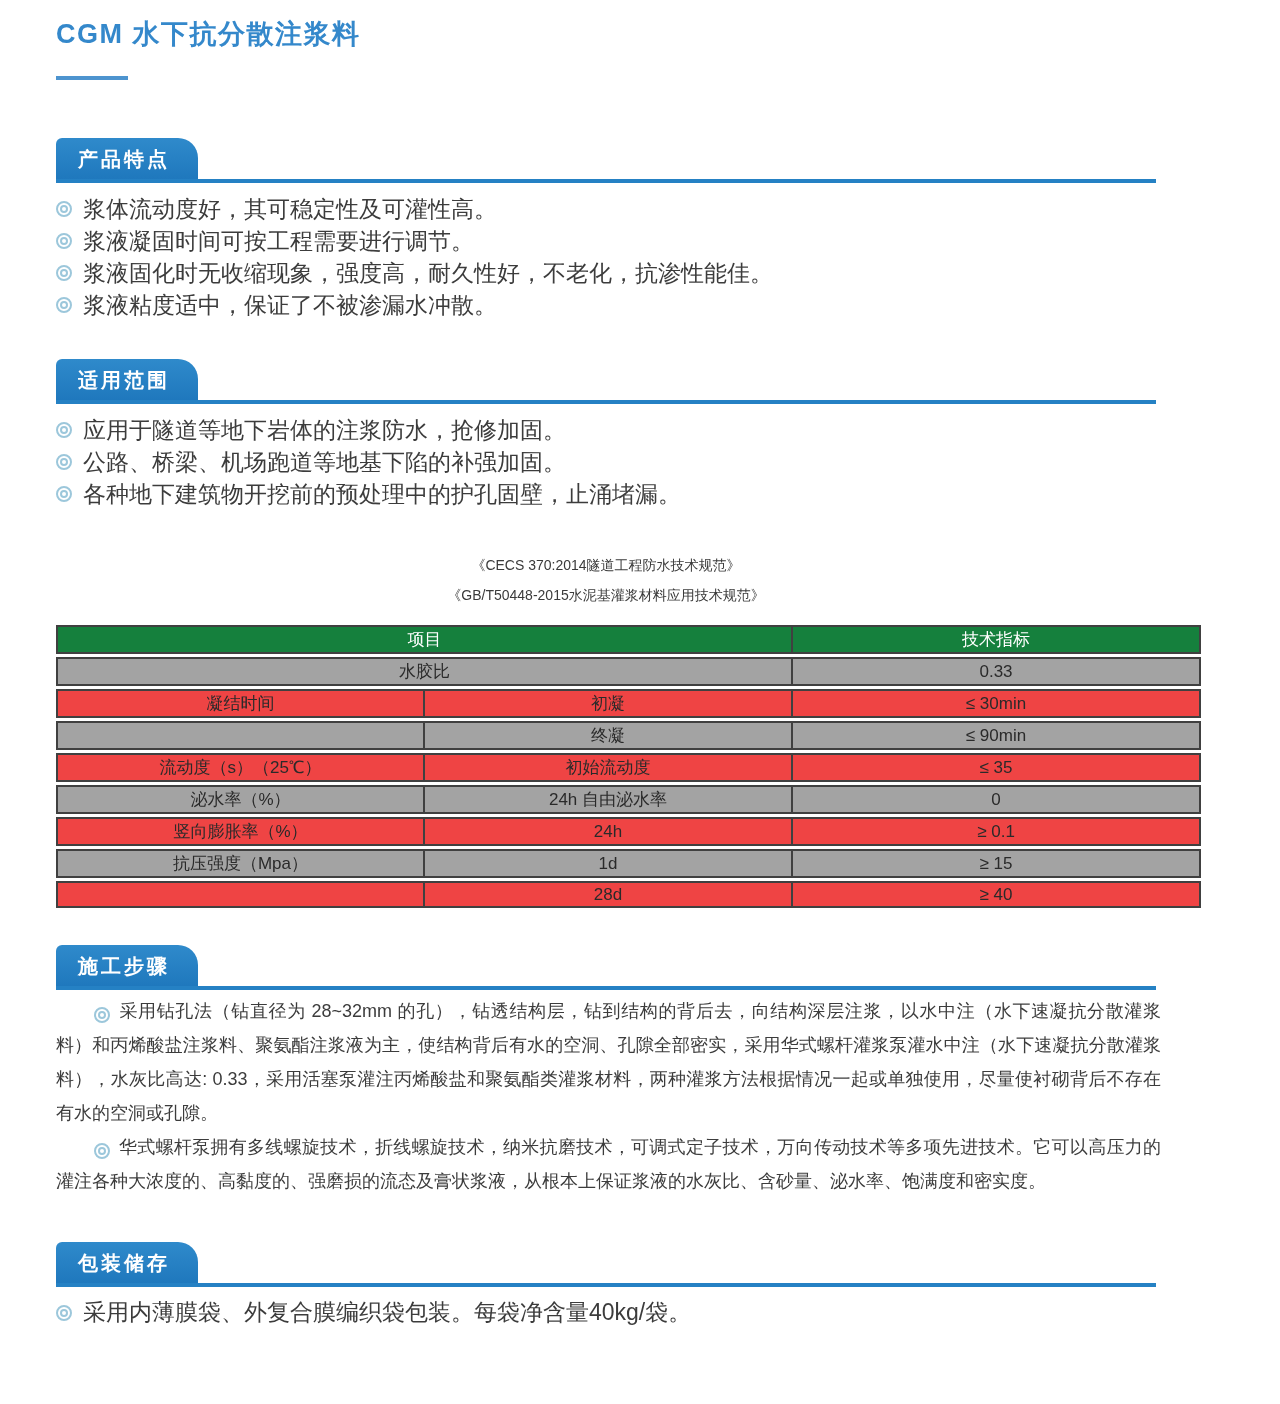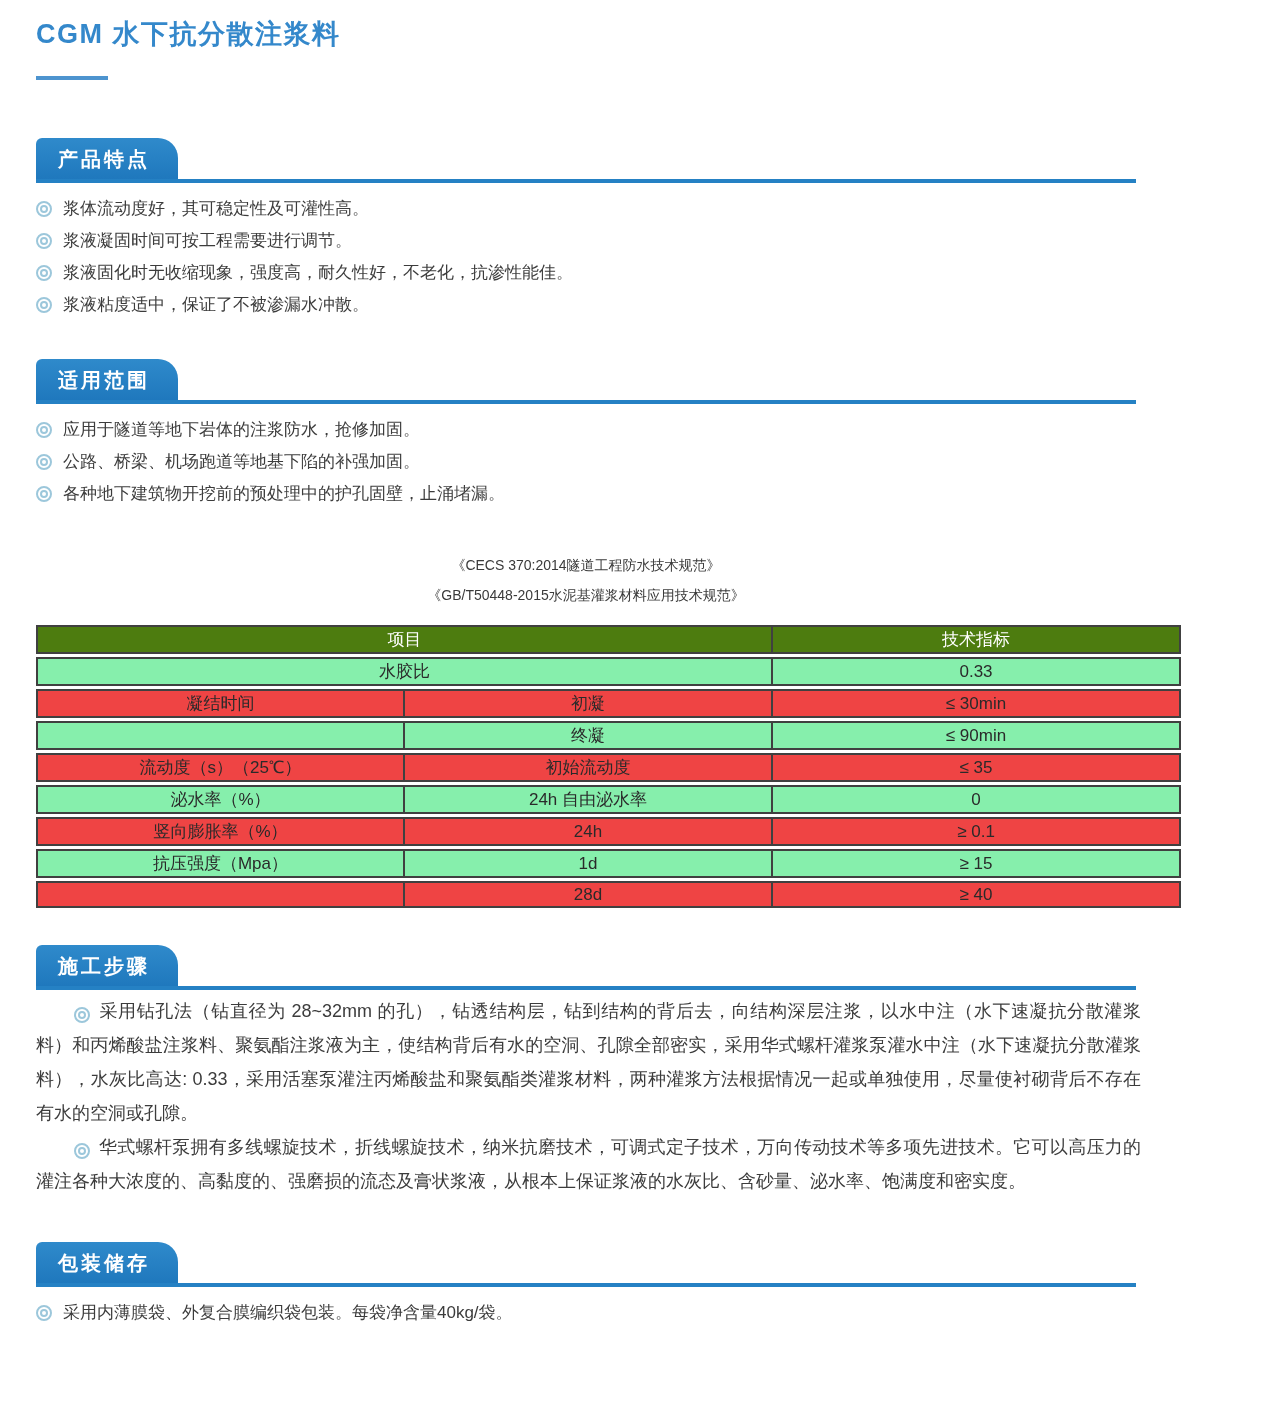--- a/index.html
+++ b/index.html
@@ -3,21 +3,21 @@
 <meta charset="utf-8">
 <style>
   * { box-sizing: border-box; }
   html,body { margin:0; padding:0; }
   body {
     width:1280px; height:1404px; overflow:hidden;
     background:#ffffff;
     font-family:"Liberation Sans", sans-serif;
     color:#3c3c3c;
   }
-  .page { padding:16px 0 0 36px; }
+  .page { padding:16px 0 0 56px; }
 
   
   .doc-title {
     margin:0; font-size:27px; font-weight:700;
     color:#3488cb; letter-spacing:1.5px;
   }
   .title-rule { width:72px; height:4px; background:#4d94cf; margin-top:24px; }
 
   
   .section { margin-top:44px; }
@@ -25,43 +25,43 @@
   .tab {
     display:inline-block; line-height:normal;
     background:linear-gradient(#2f8acb,#1f78bd);
     color:#ffffff; font-weight:700; font-size:20px; letter-spacing:3px;
     padding:8px 28px 6px 22px;
     border-radius:6px 20px 0 0;
   }
 
   
   .b-list { margin-top:10px; width:1105px; }
-  .b-row { display:flex; align-items:flex-start; gap:11px; line-height:32px; font-size:17px; color:#3c3c3c; }
+  .b-row { display:flex; align-items:flex-start; gap:11px; line-height:32px; font-size:23px; color:#3c3c3c; }
   .ring {
     width:16px; height:16px; flex:0 0 16px;
     border:2px solid #9cc7db; border-radius:50%;
     display:inline-flex; align-items:center; justify-content:center;
     margin-top:8px; background:#fff;
   }
   .ring2 { width:8px; height:8px; border:2px solid #9cc7db; border-radius:50%; }
 
   
   .standards { width:1100px; text-align:center; font-size:14px; color:#3a3a3a; line-height:30px; margin-top:0; }
 
   
   .perf-table { margin-top:12px; border-collapse:separate; border-spacing:0 3px; width:1145px; table-layout:fixed; }
   .perf-table th, .perf-table td {
     border-style:solid; border-color:#404040; border-width:2px 1px;
     height:27px; text-align:center; vertical-align:middle;
     font-size:17px; padding:1px 4px; background:#ef4444; color:#2a2a2a;
   }
   .perf-table th:first-child, .perf-table td:first-child { border-left-width:2px; }
   .perf-table th:last-child,  .perf-table td:last-child  { border-right-width:2px; }
-  .perf-table thead th { background:#4d7c0f; color:#ffffff; font-weight:400; }
-  .perf-table tr.gray td { background:#86efac; }
+  .perf-table thead th { background:#15803d; color:#ffffff; font-weight:400; }
+  .perf-table tr.gray td { background:#a3a3a3; }
 
   
   .paras { margin-top:4px; width:1105px; }
   .para { margin:0; text-align:justify; font-size:18px; line-height:34px; color:#3c3c3c; text-indent:2.1em; }
   .para .ring { display:inline-flex; vertical-align:-2px; margin:0 9px 0 0; }
 
   .b-list.tight .b-row { line-height:31px; }
 </style>
 </head>
 <body>

